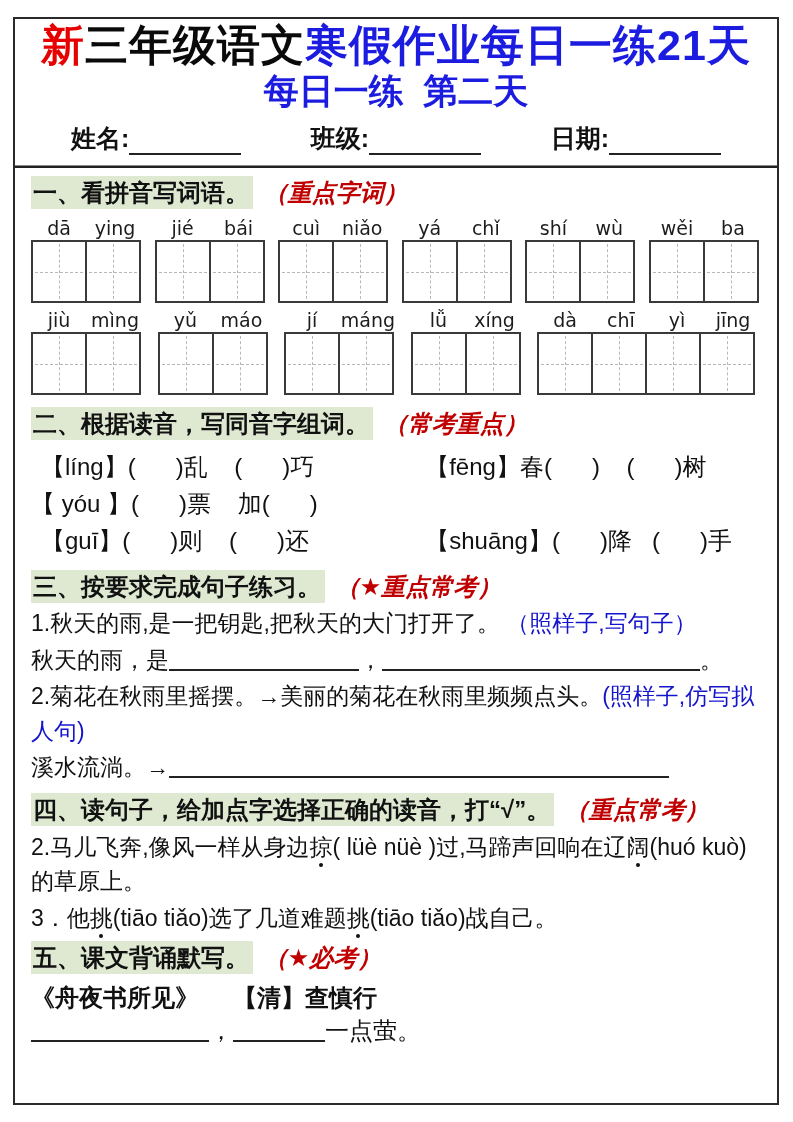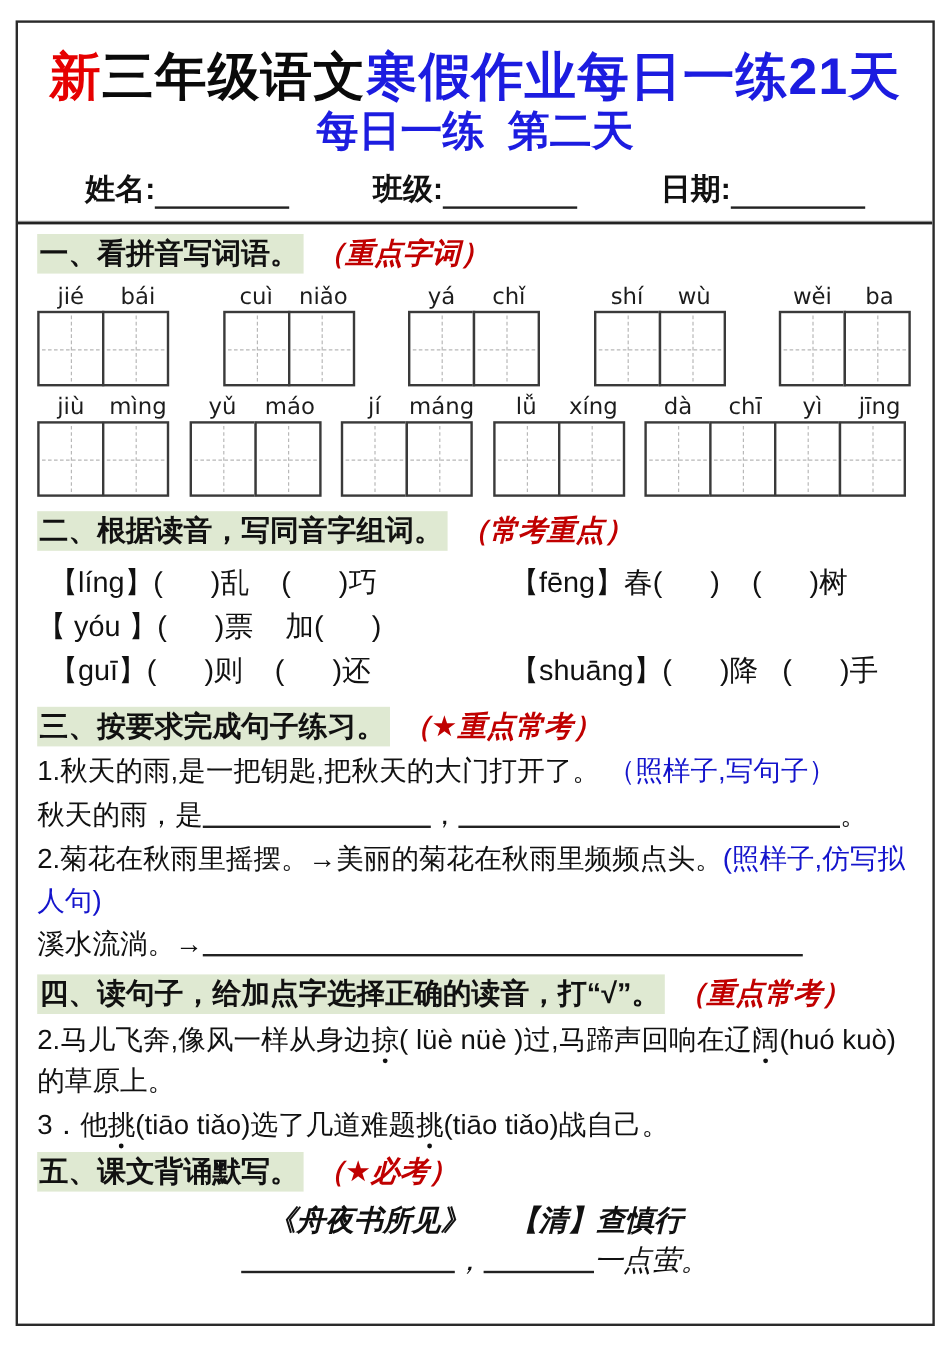--- a/index.html
+++ b/index.html
@@ -2,21 +2,21 @@
 <html style="--title-red: #e60000; --title-blue: #1c1ce0; --tag-red: #c00000; --note-blue: #1414cc; --highlight-green: #dfe9d2;"><head>
 <meta charset="utf-8">
 <style>
   :root{
     --title-red:#e60000; --title-blue:#1c1ce0; --tag-red:#c00000;
     --note-blue:#1414cc; --highlight-green:#dfe9d2;
   }
   *{margin:0;padding:0;box-sizing:border-box;}
   html,body{width:793px;background:#fff;font-family:"Liberation Sans","DejaVu Sans",sans-serif;color:#111;}
   .page{position:relative;width:793px;height:1122px;background:#fff;}
-  .sheet{position:absolute;left:13px;top:17px;width:766px;height:1088px;border:2px solid #2a2a2a;padding:21px 16px 4px;overflow:hidden;}
+  .sheet{position:absolute;left:13px;top:17px;width:766px;height:1088px;border:2px solid #2a2a2a;padding:2px 16px 4px;overflow:hidden;}
   
   .title{text-align:center;font-size:43px;font-weight:bold;line-height:1.15;letter-spacing:1px;white-space:nowrap;}
   .title .t-red{color:var(--title-red,#e60000);}
   .title .t-black{color:#0a0a0a;}
   .title .t-blue{color:var(--title-blue,#1c1ce0);}
   .subtitle{text-align:center;font-size:35px;font-weight:bold;color:var(--title-blue,#1c1ce0);white-space:pre;line-height:1.2;}
   .inforow{display:flex;justify-content:space-between;align-items:flex-end;font-size:25px;font-weight:700;padding:10px 40px 2px;}
   .infoitem{display:flex;align-items:flex-end;}
   .bl{display:inline-block;border-bottom:2px solid #222;height:1.05em;vertical-align:-3px;}
   .info-bl{width:112px;}
@@ -35,21 +35,21 @@
   .tzbox:first-child{margin-left:0;}
   .tzbox::before{content:"";position:absolute;left:50%;top:2px;bottom:2px;border-left:1.5px dashed #b8b8b8;}
   .tzbox::after{content:"";position:absolute;top:50%;left:2px;right:2px;border-top:1.5px dashed #b8b8b8;}
   
   .s2row{display:flex;font-size:24px;line-height:1.55;align-items:flex-end;}
   .s2cell{white-space:pre;}
   .s2cell.left{flex:0 0 54%;padding-left:10px;}
   
   .line{font-size:23px;line-height:1.5;margin-top:2px;}
   .note{color:var(--note-blue,#1414cc);}
-  .center{text-align:center;font-style:italic;}
+  .center{text-align:left;}
   .poemtitle{font-size:24px;font-weight:600;margin-top:6px;}
   .poemline{font-size:24px;margin-top:1px;}
   .gapS{display:inline-block;width:34px;}
   .dotchar{position:relative;display:inline-block;}
   .dotchar::after{content:"";position:absolute;left:50%;bottom:-3px;transform:translateX(-50%);width:4px;height:4px;border-radius:50%;background:#111;}
 </style>
 </head>
 <body>
 
 <div class="page">
@@ -78,20 +78,30 @@
     <div class="sep"></div>
 
     <div class="sec">
       <span class="chip">一、看拼音写词语。</span>
       <span class="tag">（重点字词）</span>
     </div>
 
     <div class="pinrow">
       <div class="pgroup">
         <div class="plabels">
+            <span class="plabel">dā</span>
+            <span class="plabel">ying</span>
+          </div>
+        <div class="boxes">
+            <div class="tzbox"></div>
+            <div class="tzbox"></div>
+          </div>
+      </div>
+      <div class="pgroup">
+        <div class="plabels">
             <span class="plabel">jié</span>
             <span class="plabel">bái</span>
           </div>
         <div class="boxes">
             <div class="tzbox"></div>
             <div class="tzbox"></div>
           </div>
       </div>
       <div class="pgroup">
         <div class="plabels">

